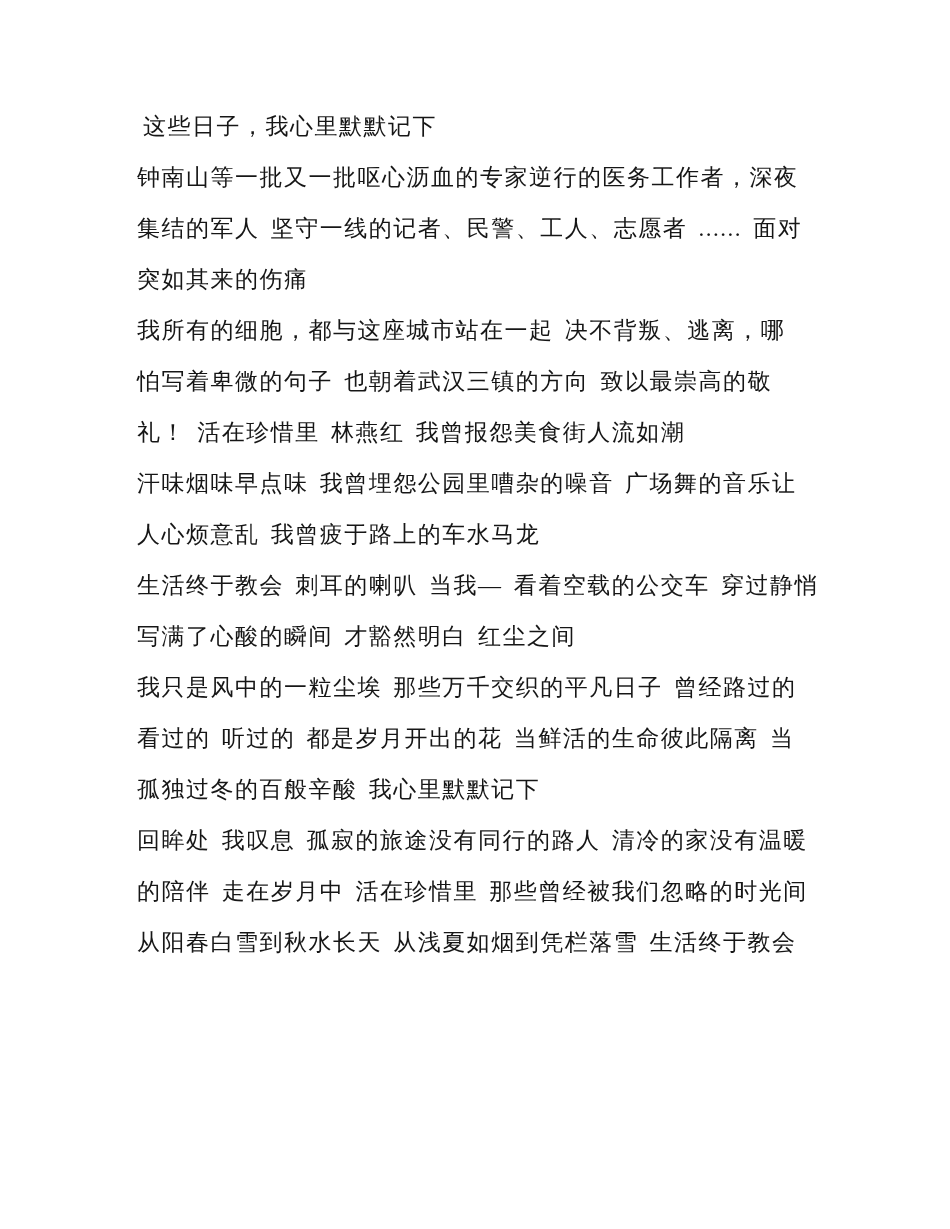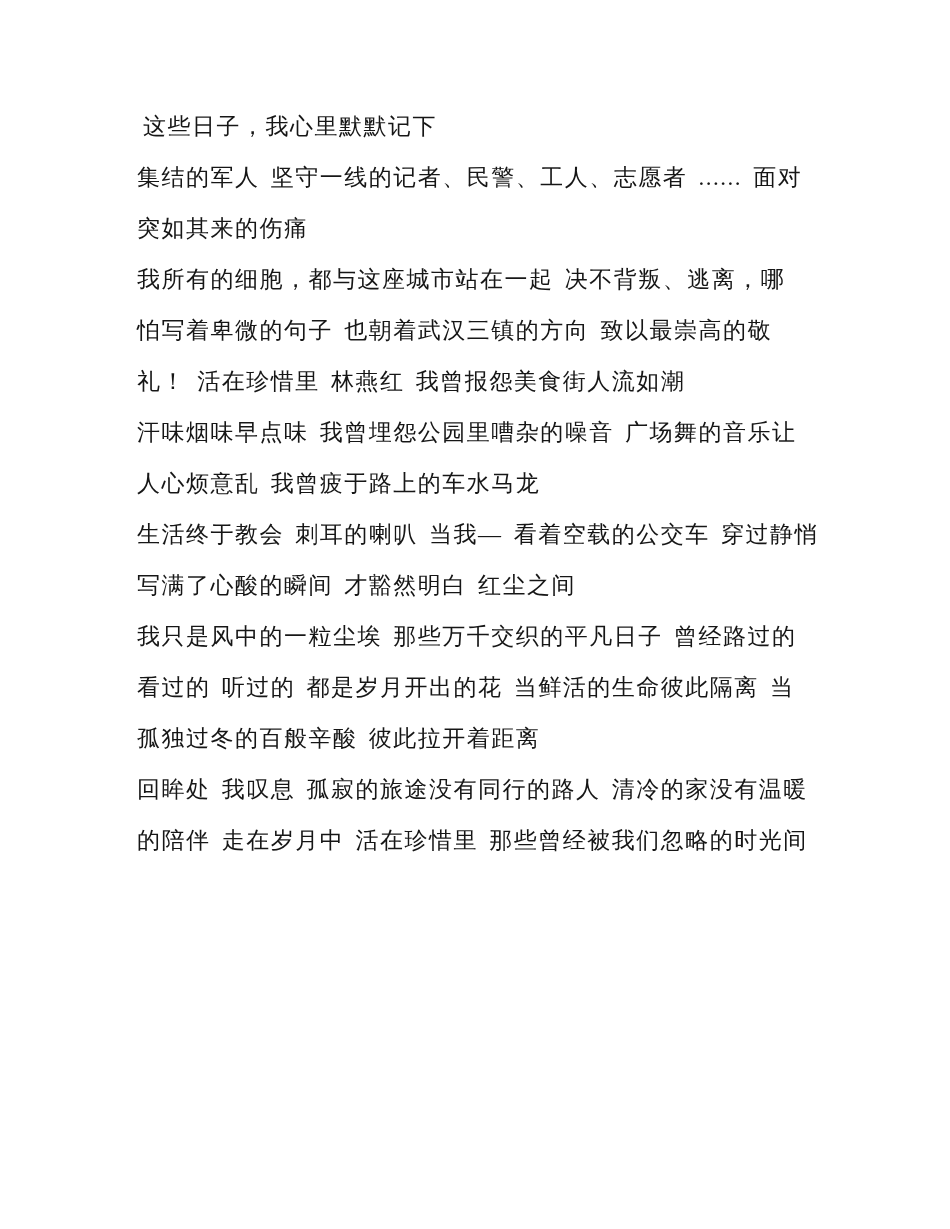--- a/index.html
+++ b/index.html
@@ -41,20 +41,21 @@
 </head>
 <body>
 
 <div class="page">
 
   <div class="paragraph">
     <div class="line first-line-indent">这些日子，我心里默默记下</div>
   </div>
 
   <div class="paragraph">
+    <div class="line">钟南山等一批又一批呕心沥血的专家逆行的医务工作者，深夜</div>
     <div class="line">集结的军人 坚守一线的记者、民警、工人、志愿者 ...... 面对</div>
     <div class="line">突如其来的伤痛</div>
   </div>
 
   <div class="paragraph">
     <div class="line">我所有的细胞，都与这座城市站在一起 决不背叛、逃离，哪</div>
     <div class="line">怕写着卑微的句子 也朝着武汉三镇的方向 致以最崇高的敬</div>
     <div class="line">礼！ 活在珍惜里 林燕红 我曾报怨美食街人流如潮</div>
   </div>
 
@@ -64,22 +65,25 @@
   </div>
 
   <div class="paragraph">
     <div class="line">生活终于教会 刺耳的喇叭 当我— 看着空载的公交车 穿过静悄</div>
     <div class="line">写满了心酸的瞬间 才豁然明白 红尘之间</div>
   </div>
 
   <div class="paragraph">
     <div class="line">我只是风中的一粒尘埃 那些万千交织的平凡日子 曾经路过的</div>
     <div class="line">看过的 听过的 都是岁月开出的花 当鲜活的生命彼此隔离 当</div>
-    <div class="line">孤独过冬的百般辛酸 彼此拉开着距离</div>
+    <div class="line">孤独过冬的百般辛酸 我心里默默记下</div>
   </div>
 
   <div class="paragraph">
     <div class="line">回眸处 我叹息 孤寂的旅途没有同行的路人 清冷的家没有温暖</div>
     <div class="line">的陪伴 走在岁月中 活在珍惜里 那些曾经被我们忽略的时光间</div>
   </div>
 
+  <div class="paragraph">
+    <div class="line">从阳春白雪到秋水长天 从浅夏如烟到凭栏落雪 生活终于教会</div>
+  </div>
 
 </div>
 
 </body></html>

